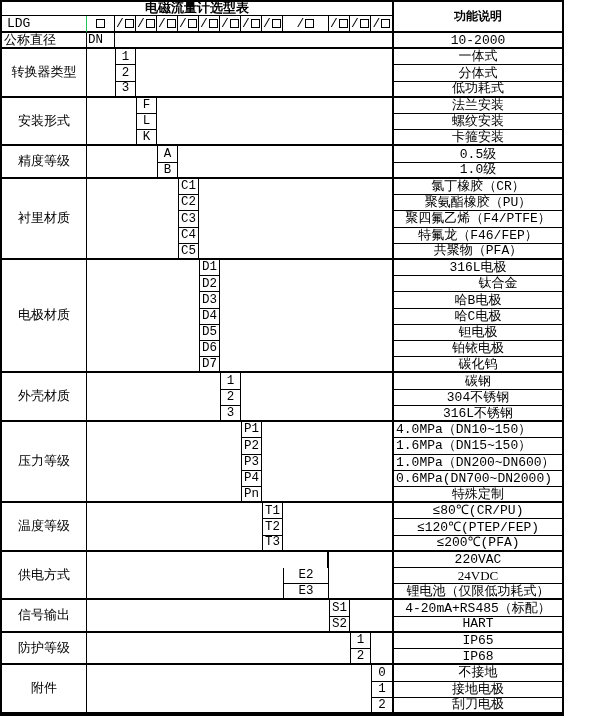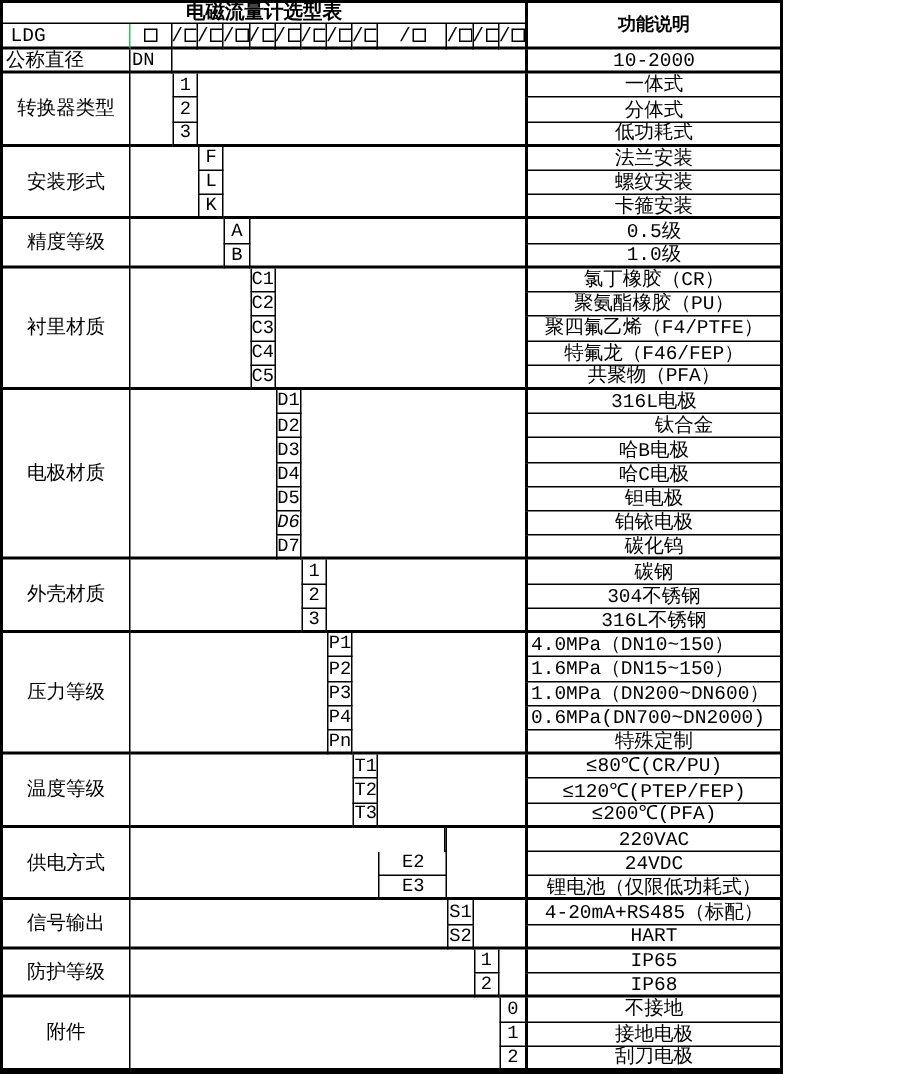--- a/index.html
+++ b/index.html
@@ -3,21 +3,21 @@
 <meta charset="utf-8">
 <style>
   * { box-sizing: border-box; margin: 0; padding: 0; }
   html, body { background: #fff; }
   body {
     width: 600px; height: 716px;
     font-family: "Liberation Mono", "DejaVu Sans Mono", monospace;
     color: #000;
   }
   #selector-table {
-    width: 522px; height: 716px;
+    width: 564px; height: 716px;
     display: grid;
     grid-template-columns: 85px 28px repeat(12, 1fr) 170px;
     grid-template-rows: 14px 17px repeat(42, 1fr);
     border: 2px solid #000;
     background: #fff;
   }
   .cell {
     display: flex; align-items: center; justify-content: center;
     overflow: hidden; white-space: nowrap;
     font-size: 12.5px; line-height: 1;
@@ -176,21 +176,21 @@
     <div class="cell code" style="grid-area: 17 / 7;">D1</div>
     <div class="cell desc" style="grid-area: 17 / 15;">316L电极</div>
     <div class="cell code" style="grid-area: 18 / 7;">D2</div>
     <div class="cell desc" style="grid-area: 18 / 15; padding-left: 40px;">钛合金</div>
     <div class="cell code" style="grid-area: 19 / 7;">D3</div>
     <div class="cell desc" style="grid-area: 19 / 15;">哈B电极</div>
     <div class="cell code" style="grid-area: 20 / 7;">D4</div>
     <div class="cell desc" style="grid-area: 20 / 15;">哈C电极</div>
     <div class="cell code" style="grid-area: 21 / 7;">D5</div>
     <div class="cell desc" style="grid-area: 21 / 15;">钽电极</div>
-    <div class="cell code" style="grid-area: 22 / 7; font-style: italic;">D6</div>
+    <div class="cell code" style="grid-area: 22 / 7;">D6</div>
     <div class="cell desc" style="grid-area: 22 / 15;">铂铱电极</div>
     <div class="cell code last" style="grid-area: 23 / 7;">D7</div>
     <div class="cell desc last" style="grid-area: 23 / 15;">碳化钨</div>
     <div class="cell label" style="grid-area: 24 / 1 / 27;">外壳材质</div>
     <div class="cell filler" style="grid-area: 24 / 2 / 27 / 8;"></div>
     <div class="cell filler" style="grid-area: 24 / 9 / 27 / 15;"></div>
     <div class="cell code" style="grid-area: 24 / 8;">1</div>
     <div class="cell desc" style="grid-area: 24 / 15;">碳钢</div>
     <div class="cell code" style="grid-area: 25 / 8;">2</div>
     <div class="cell desc" style="grid-area: 25 / 15;">304不锈钢</div>
@@ -217,21 +217,21 @@
     <div class="cell code" style="grid-area: 33 / 10;">T2</div>
     <div class="cell desc" style="grid-area: 33 / 15;">≤120℃(PTEP/FEP)</div>
     <div class="cell code last" style="grid-area: 34 / 10;">T3</div>
     <div class="cell desc last" style="grid-area: 34 / 15;">≤200℃(PFA)</div>
     <div class="cell label" style="grid-area: 35 / 1 / 38;">供电方式</div>
     <div class="cell filler" style="grid-area: 35 / 2 / 38 / 11;"></div>
     <div class="cell filler" style="grid-area: 35 / 12 / 38 / 15;"></div>
     <div class="cell code" style="grid-area: 35 / 11; margin-left: 44px;">E1</div>
     <div class="cell desc" style="grid-area: 35 / 15;">220VAC</div>
     <div class="cell code" style="grid-area: 36 / 11;">E2</div>
-    <div class="cell desc" style="grid-area: 36 / 15;">24VDC</div>
+    <div class="cell desc" style="grid-area: 36 / 15; font-family: Liberation Serif, serif;">24VDC</div>
     <div class="cell code last" style="grid-area: 37 / 11;">E3</div>
     <div class="cell desc last" style="grid-area: 37 / 15;">锂电池（仅限低功耗式）</div>
     <div class="cell label" style="grid-area: 38 / 1 / 40;">信号输出</div>
     <div class="cell filler" style="grid-area: 38 / 2 / 40 / 12;"></div>
     <div class="cell filler" style="grid-area: 38 / 13 / 40 / 15;"></div>
     <div class="cell code" style="grid-area: 38 / 12;">S1</div>
     <div class="cell desc" style="grid-area: 38 / 15;">4-20mA+RS485（标配）</div>
     <div class="cell code last" style="grid-area: 39 / 12;">S2</div>
     <div class="cell desc last" style="grid-area: 39 / 15;">HART</div>
     <div class="cell label" style="grid-area: 40 / 1 / 42;">防护等级</div>

